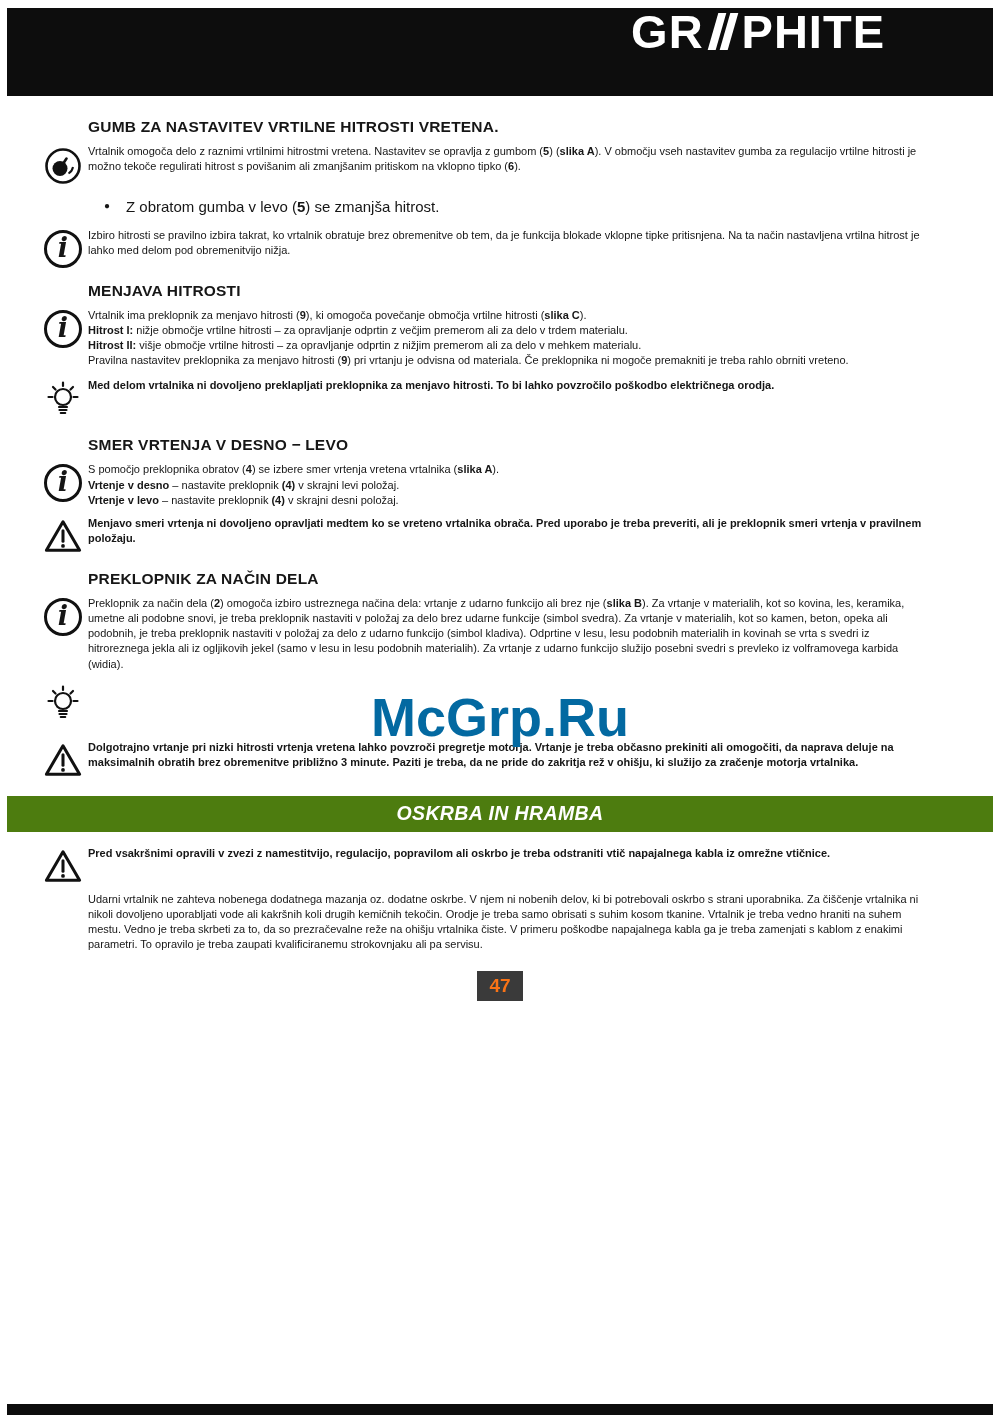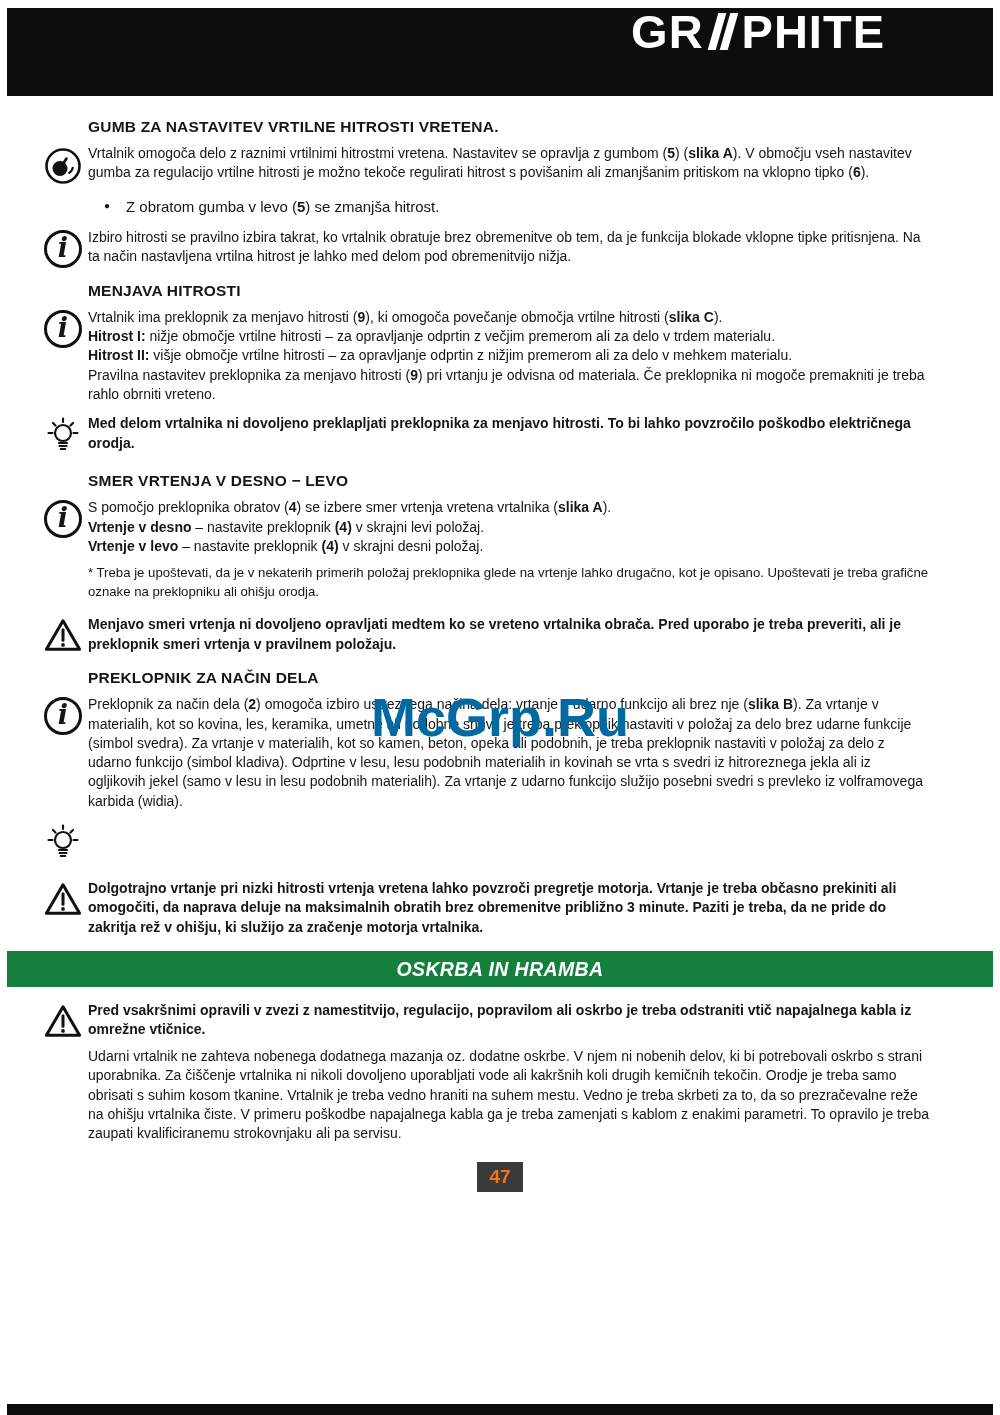--- a/index.html
+++ b/index.html
@@ -12,36 +12,36 @@
   .logo{color:#fff;font-weight:bold;font-size:47px;letter-spacing:1px;display:flex;align-items:center;line-height:1}
   .logo-a{display:inline-block;width:34px;height:37px;position:relative;margin:0 2px}
   .logo-a::before,.logo-a::after{content:"";position:absolute;top:0;height:100%;width:8px;background:#fff;transform:skewX(-16deg)}
   .logo-a::before{left:7px}
   .logo-a::after{left:19px}
   
   .flow{position:relative;padding-top:118px}
   .row{display:flex;padding:0 68px 0 38px}
   .ic{flex:0 0 50px;display:flex;justify-content:center;align-items:flex-start;padding-top:2px}
   .tx{flex:1;min-width:0}
-  .p{font-size:14px;line-height:1.38;margin:0}
+  .p{font-size:11px;line-height:1.38;margin:0}
   .bold{font-weight:bold}
   .heading{font-weight:bold;font-size:15.5px;margin:0;letter-spacing:.2px}
   .small{font-size:13.2px;line-height:1.4}
   ul.blist{margin:2px 0 0 14px;padding:0}
   ul.blist li{list-style:none;position:relative;padding-left:24px;font-size:15px;line-height:1.45;margin:0}
   ul.blist li::before{content:"●";position:absolute;left:2px;top:3px;font-size:10px}
   
   .mb4{margin-bottom:4px}.mb8{margin-bottom:8px}.mb10{margin-bottom:10px}.mb12{margin-bottom:12px}
   .mb14{margin-bottom:14px}.mt6{margin-top:10px}
   
   .icon-info{width:38px;height:38px;border:3px solid #111;border-radius:50%;display:flex;align-items:center;justify-content:center;
              font-family:"DejaVu Serif","Liberation Serif",serif;font-style:italic;font-weight:bold;font-size:27px;line-height:1;padding-bottom:3px}
   .icon-info::before{content:"i"}
   
-  .carebar{margin:14px 7px 14px;height:36px;background:#15803d;color:#fff;display:flex;align-items:center;justify-content:center;
+  .carebar{margin:14px 7px 14px;height:36px;background:#4d7c0f;color:#fff;display:flex;align-items:center;justify-content:center;
            font-weight:bold;font-style:italic;font-size:19.5px;letter-spacing:.4px}
   .pagenum{margin:18px auto 0;width:max-content;min-width:46px;text-align:center;background:#3a3a3a;color:#f97316;
            font-weight:bold;font-size:19px;padding:4px 12px}
   .bottombar{position:absolute;bottom:0;left:7px;right:7px;height:11px;background:#0d0d0d}
   
   .watermark{position:absolute;top:686px;left:0;right:0;text-align:center;z-index:5;pointer-events:none;
              font-family:Liberation Sans, sans-serif;font-weight:bold;font-size:54px;color:#0369a1}
 </style>
 </head>
 <body>
@@ -148,26 +148,20 @@
       <div class="ic">
           <span class="icon-info"></span>
         </div>
       <div class="tx">
         <p class="p">S pomočjo preklopnika obratov (<b>4</b>) se izbere smer vrtenja vretena vrtalnika (<b>slika A</b>).</p>
         <p class="p"><b>Vrtenje v desno</b> – nastavite preklopnik <b>(4)</b> v skrajni levi položaj.</p>
         <p class="p"><b>Vrtenje v levo</b> – nastavite preklopnik <b>(4)</b> v skrajni desni položaj.</p>
       </div>
     </div>
 
-    <div class="row mb14">
-      <div class="ic"></div>
-      <div class="tx">
-          <p class="p small">* Treba je upoštevati, da je v nekaterih primerih položaj preklopnika glede na vrtenje lahko drugačno, kot je opisano. Upoštevati je treba grafične oznake na preklopniku ali ohišju orodja.</p>
-        </div>
-    </div>
 
     <div class="row mb12">
       <div class="ic">
         <span>
           <svg viewBox="0 0 42 38" width="40" height="36">
             <path d="M21 4 L38.5 34 L3.5 34 Z" fill="none" stroke="#111" stroke-width="3.2" stroke-linejoin="round"></path>
             <line x1="21" y1="13.5" x2="21" y2="24.5" stroke="#111" stroke-width="3.2" stroke-linecap="round"></line>
             <circle cx="21" cy="29.5" r="2" fill="#111"></circle>
           </svg>
         </span>

